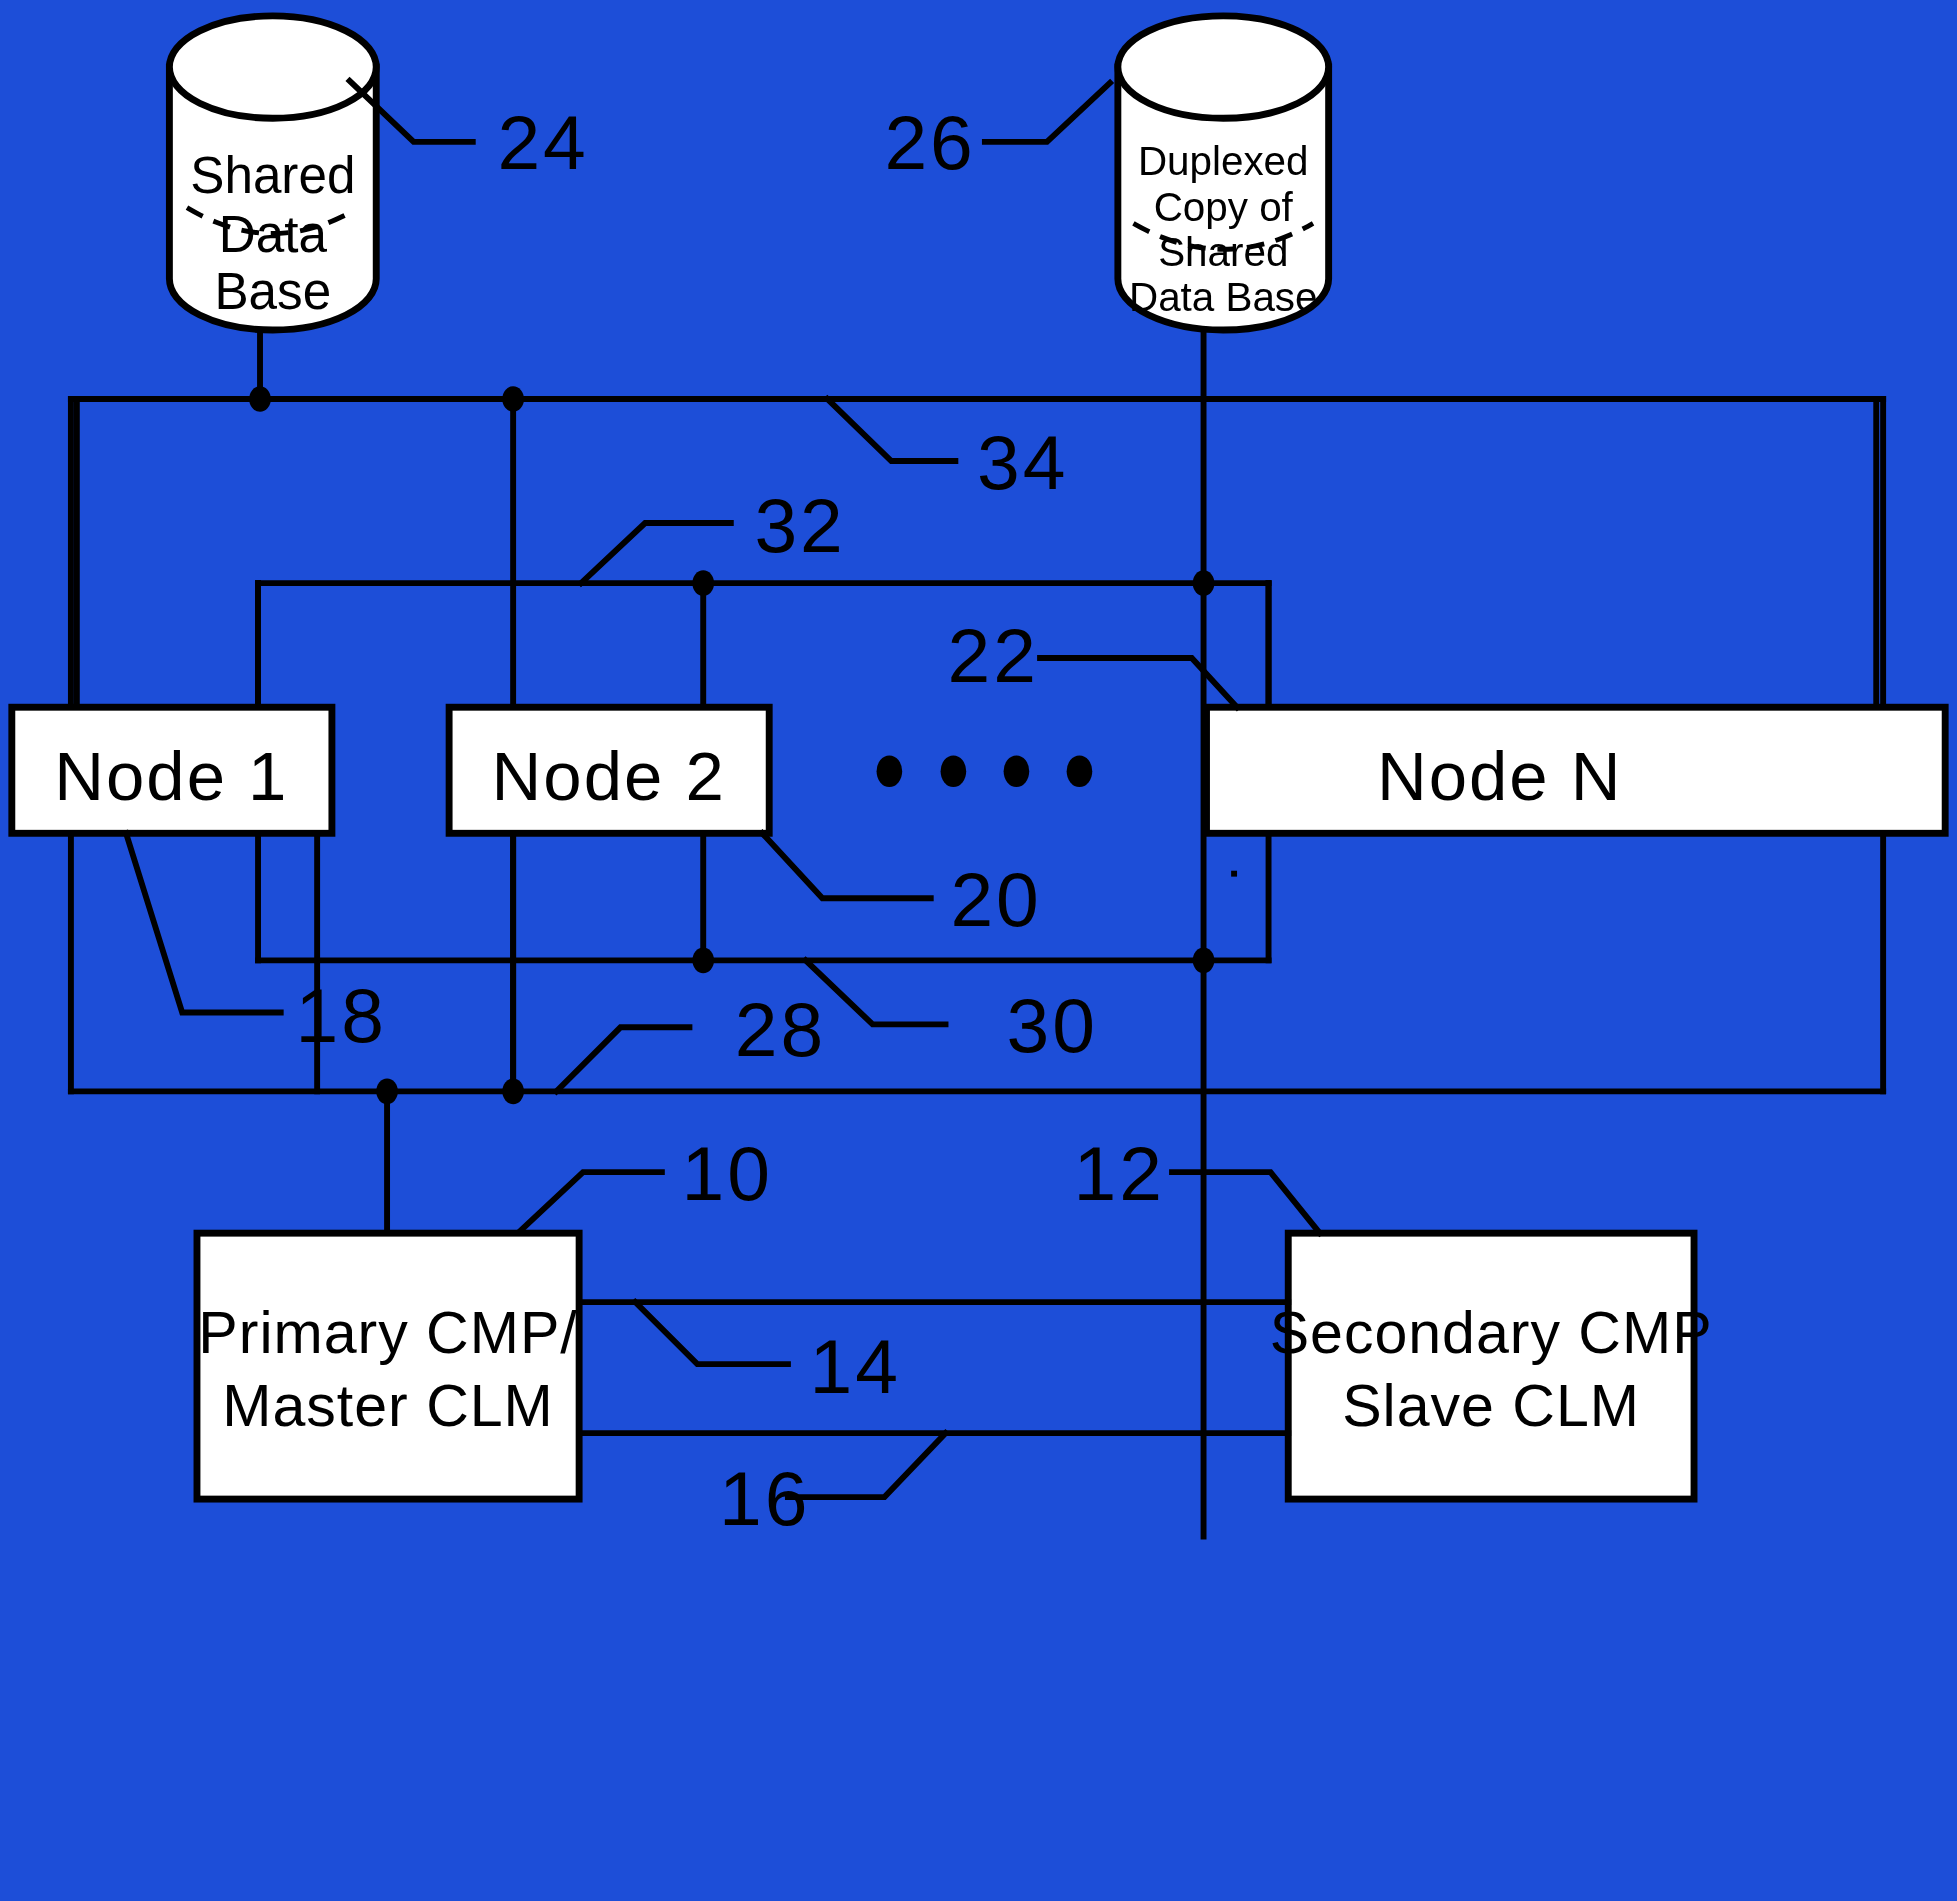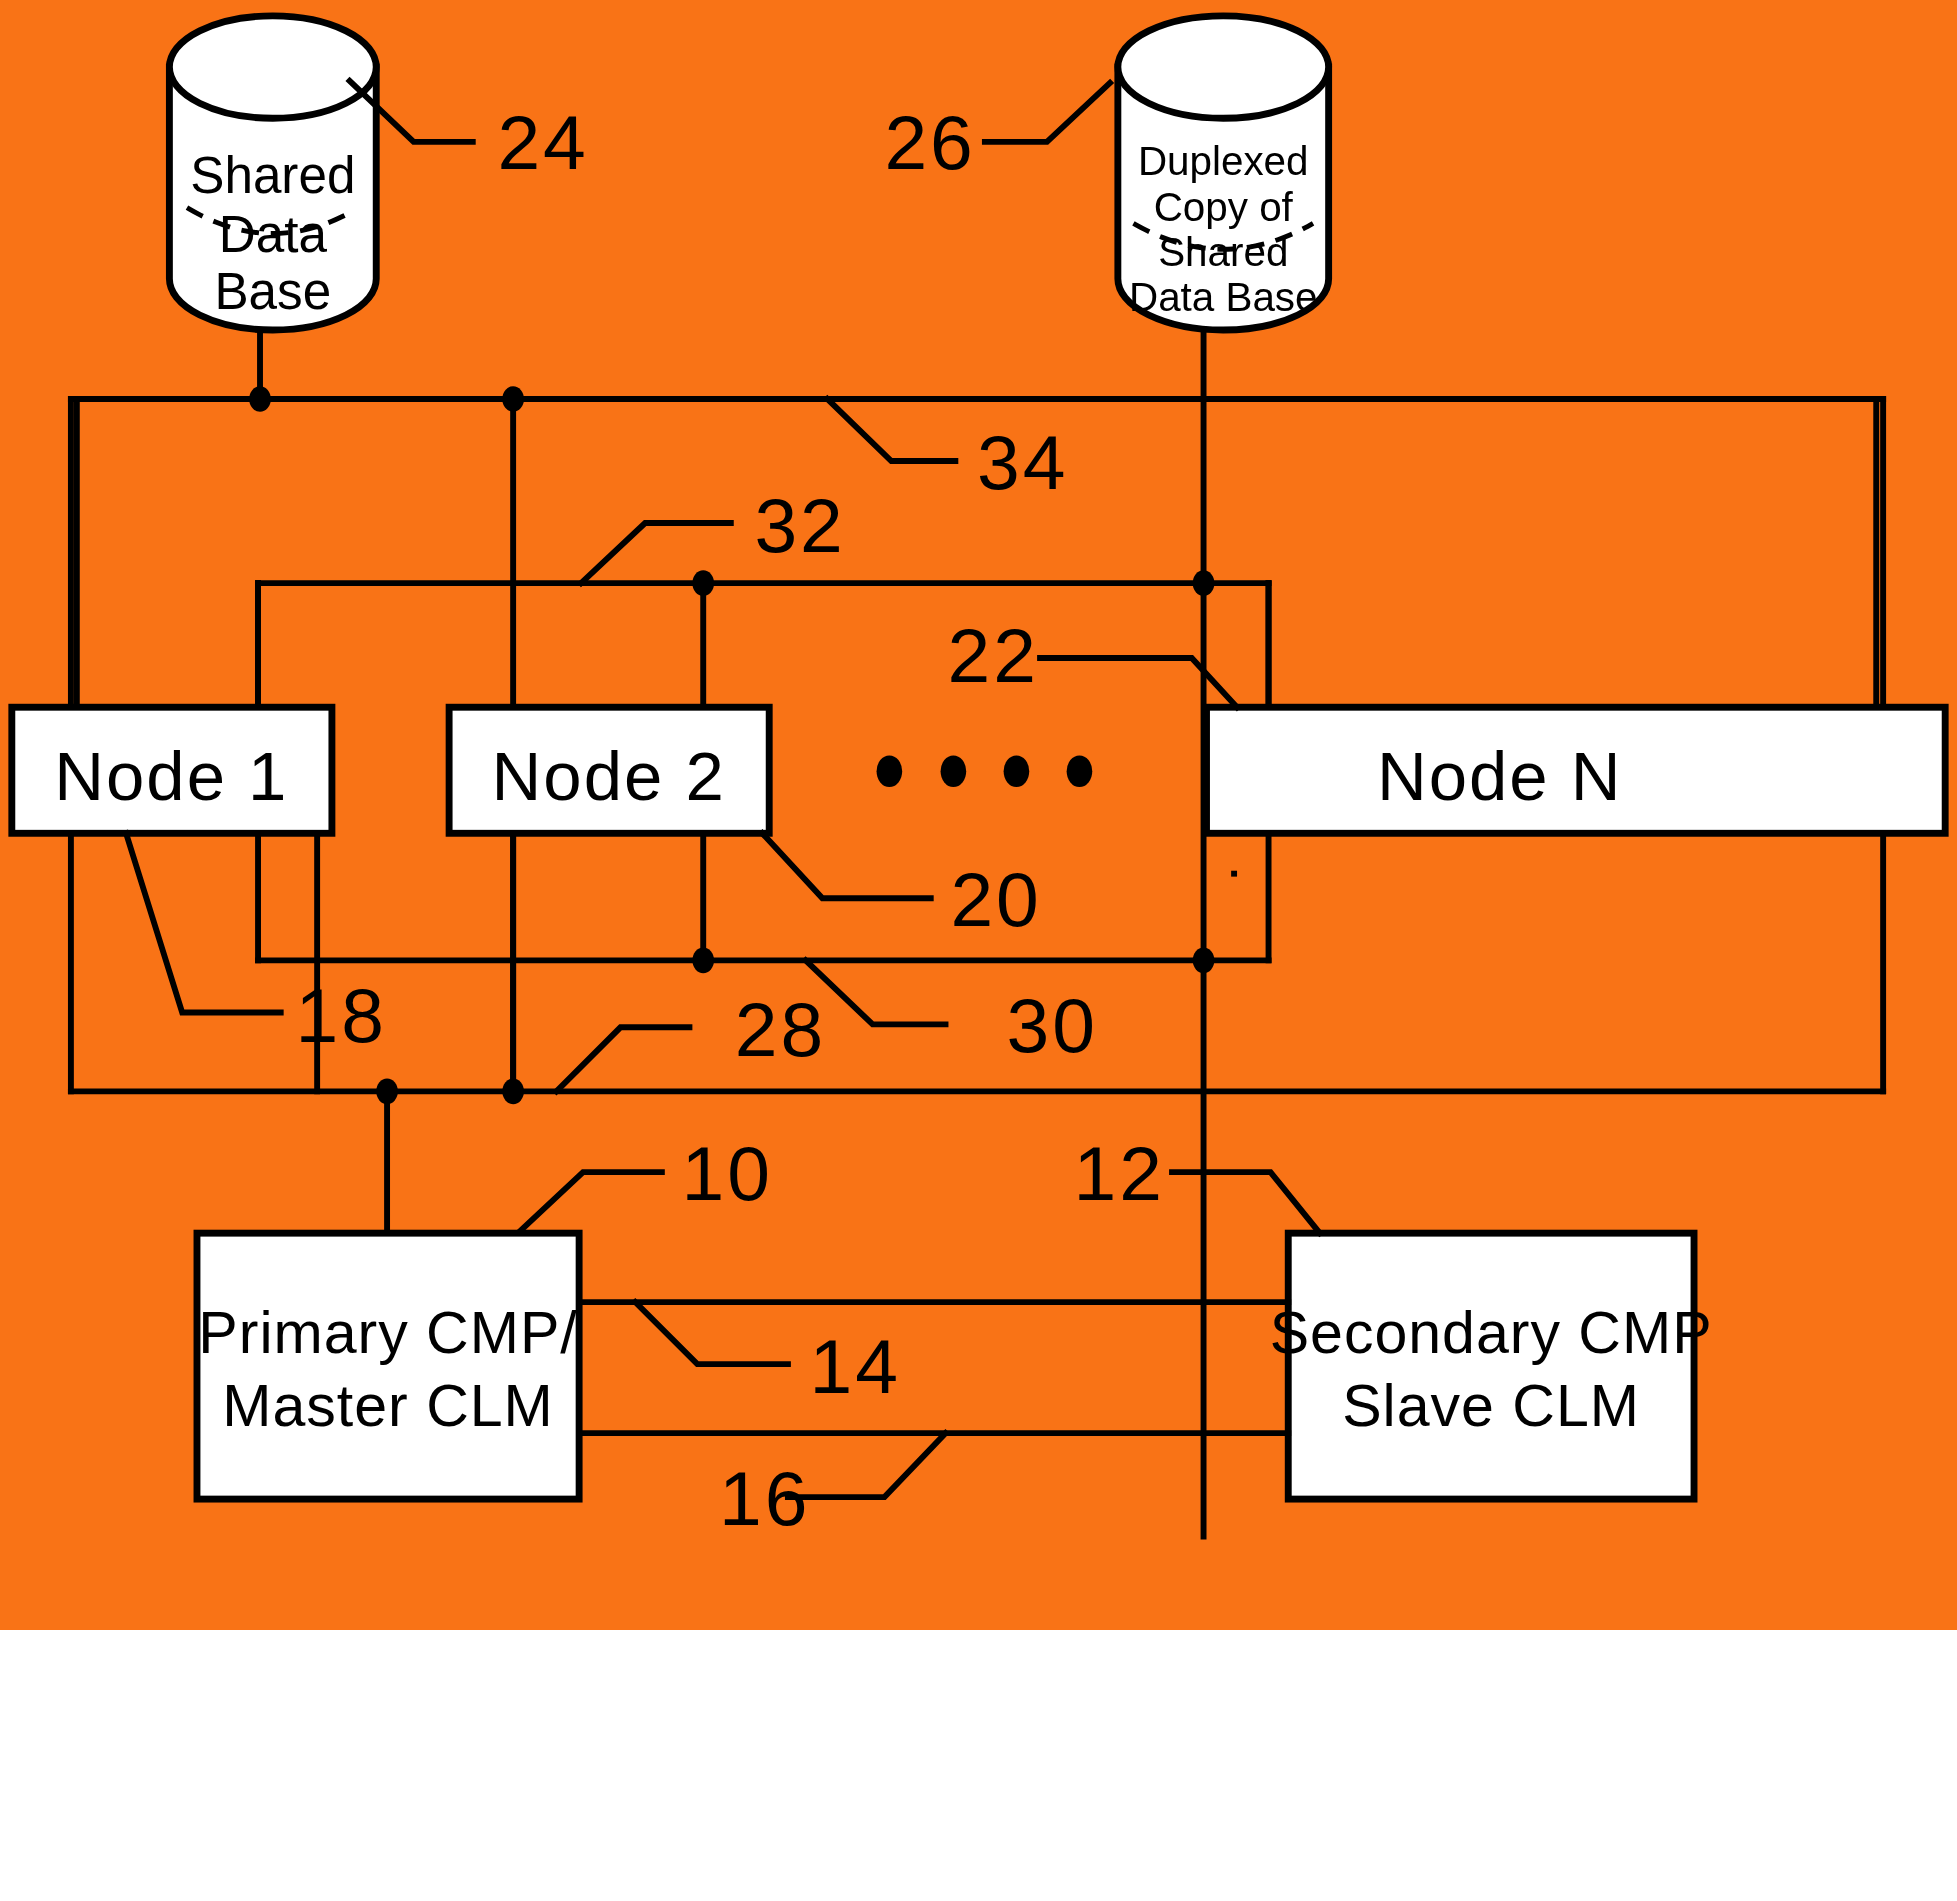--- a/index.html
+++ b/index.html
@@ -9,22 +9,22 @@
   }
   body {
     width: 1957px;
     height: 1901px;
     font-family: "Liberation Sans", sans-serif;
     overflow: hidden;
   }
   #figure-root {
     position: relative;
     width: 1957px;
-    height: 1630px;
-    background: #f97316;
+    height: 1901px;
+    background: #1d4ed8;
   }
   svg#diagram {
     display: block;
     width: 1957px;
     height: 1901px;
   }
   .stroke {
     fill: none;
     stroke: #000000;
     stroke-linecap: square;

